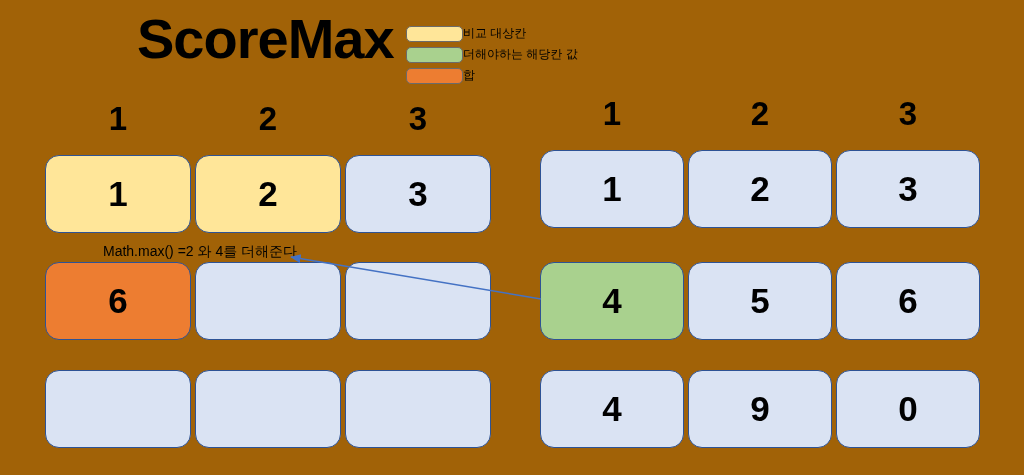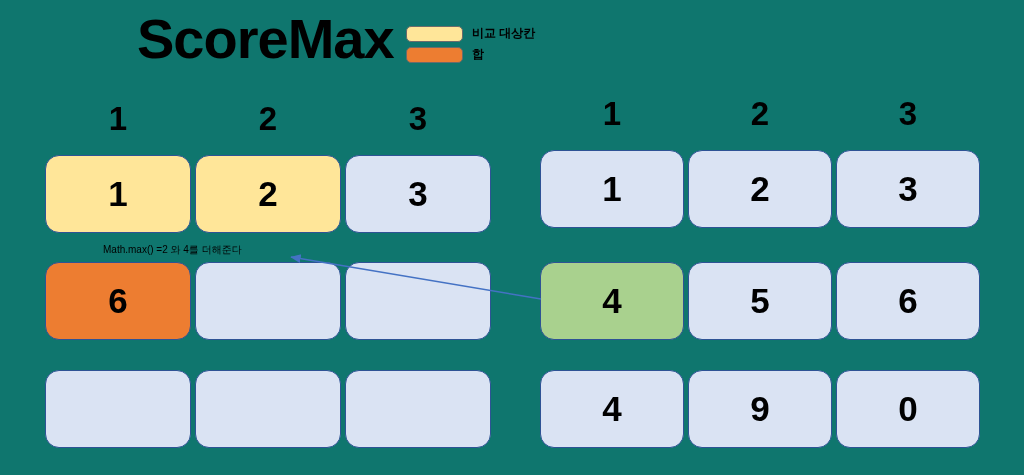--- a/index.html
+++ b/index.html
@@ -1,26 +1,26 @@
 <!DOCTYPE html>
 <html><head>
 <meta charset="utf-8">
 <style>
   * { margin:0; padding:0; box-sizing:border-box; }
   html,body { width:1024px; height:475px; background:#ffffff; font-family:"Liberation Sans","DejaVu Sans",sans-serif; }
-  .canvas { position:relative; width:1024px; height:475px; background:#0f766e; overflow:hidden; }
+  .canvas { position:relative; width:1024px; height:475px; background:#a16207; overflow:hidden; }
 
   .title { position:absolute; font-weight:800; color:#000; letter-spacing:-1px; line-height:1.1; }
   .title-left  { left:137px; top:8px;  font-size:56px; }
   .title-right { left:697px; top:12px; font-size:53px; }
 
   .legend { position:absolute; left:406px; top:25px; display:flex; flex-direction:column; gap:4px; }
   .legend-item { display:flex; align-items:center; height:17px; }
   .swatch { width:57px; height:16px; border:1px solid #6b6b6b; border-radius:5px; background:#dae3f3; }
-  .legend-label { margin-left:9px; font-size:12px; color:#000; white-space:nowrap;font-weight:bold; }
+  .legend-label { font-size:12px; color:#000; white-space:nowrap; }
 
   .header-row { position:absolute; display:flex; }
   .header-row.left  { left:45px;  top:100px; gap:4px; }
   .header-row.right { left:540px; top:95px;  gap:4px; }
   .header-cell { text-align:center; font-size:33px; font-weight:800; color:#000; }
   .header-row.left  .header-cell { width:146px; }
   .header-row.right .header-cell { width:144px; }
 
   .grid-row { position:absolute; display:flex; gap:4px; }
   .row-l1 { left:45px;  top:155px; }
@@ -34,35 +34,39 @@
           display:flex; align-items:center; justify-content:center;
           font-size:35px; font-weight:800; color:#000; background:#dae3f3; }
   .row-l1 .cell, .row-l2 .cell, .row-l3 .cell { width:146px; }
   .row-r1 .cell, .row-r2 .cell, .row-r3 .cell { width:144px; }
 
   .cell[data-color="blue"],   .swatch[data-color="blue"]   { background:#dae3f3; }
   .cell[data-color="yellow"], .swatch[data-color="yellow"] { background:#ffe699; }
   .cell[data-color="green"],  .swatch[data-color="green"]  { background:#a9d18e; }
   .cell[data-color="orange"], .swatch[data-color="orange"] { background:#ed7d31; }
 
-  .annotation { position:absolute; left:103px; top:243px; font-size:10px; color:#000; white-space:nowrap; }
+  .annotation { position:absolute; left:103px; top:243px; font-size:14px; color:#000; white-space:nowrap; }
 
   .arrow-overlay { position:absolute; left:0; top:0; pointer-events:none; }
 </style>
 </head>
 <body>
 
 <div class="canvas">
 
   <div class="title title-left">ScoreMax</div>
 
   <div class="legend">
     <div class="legend-item">
       <span class="swatch" data-color="yellow"></span>
       <span class="legend-label">비교 대상칸</span>
+    </div>
+    <div class="legend-item">
+      <span class="swatch" data-color="green"></span>
+      <span class="legend-label">더해야하는 해당칸 값</span>
     </div>
     <div class="legend-item">
       <span class="swatch" data-color="orange"></span>
       <span class="legend-label">합</span>
     </div>
   </div>
 
   <div class="header-row left">
     <div class="header-cell">1</div>
     <div class="header-cell">2</div>

